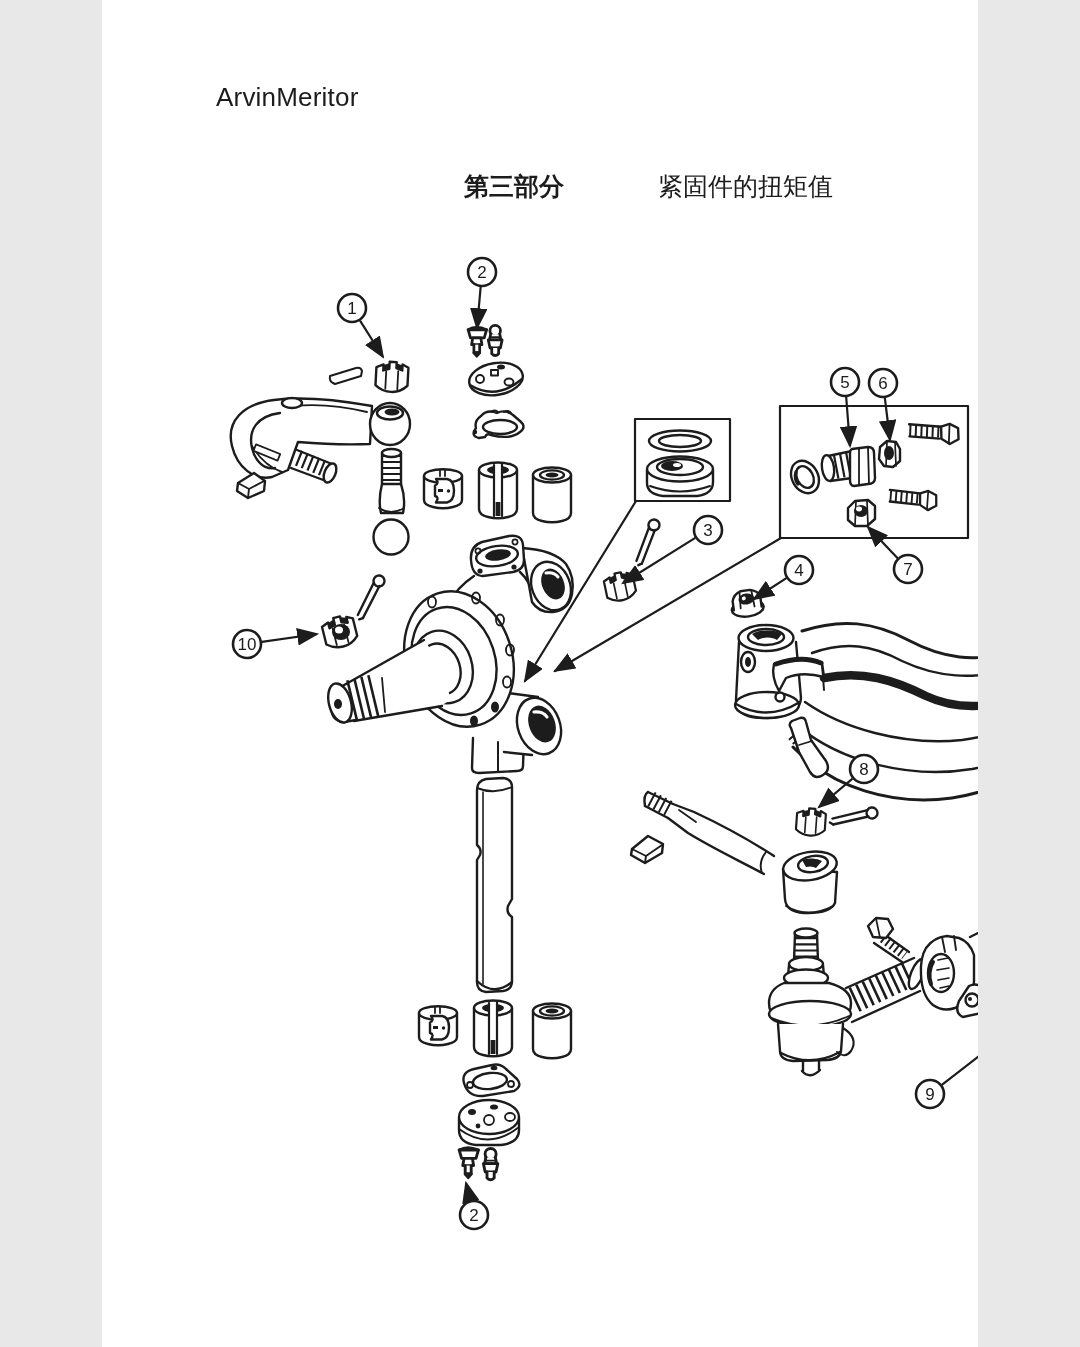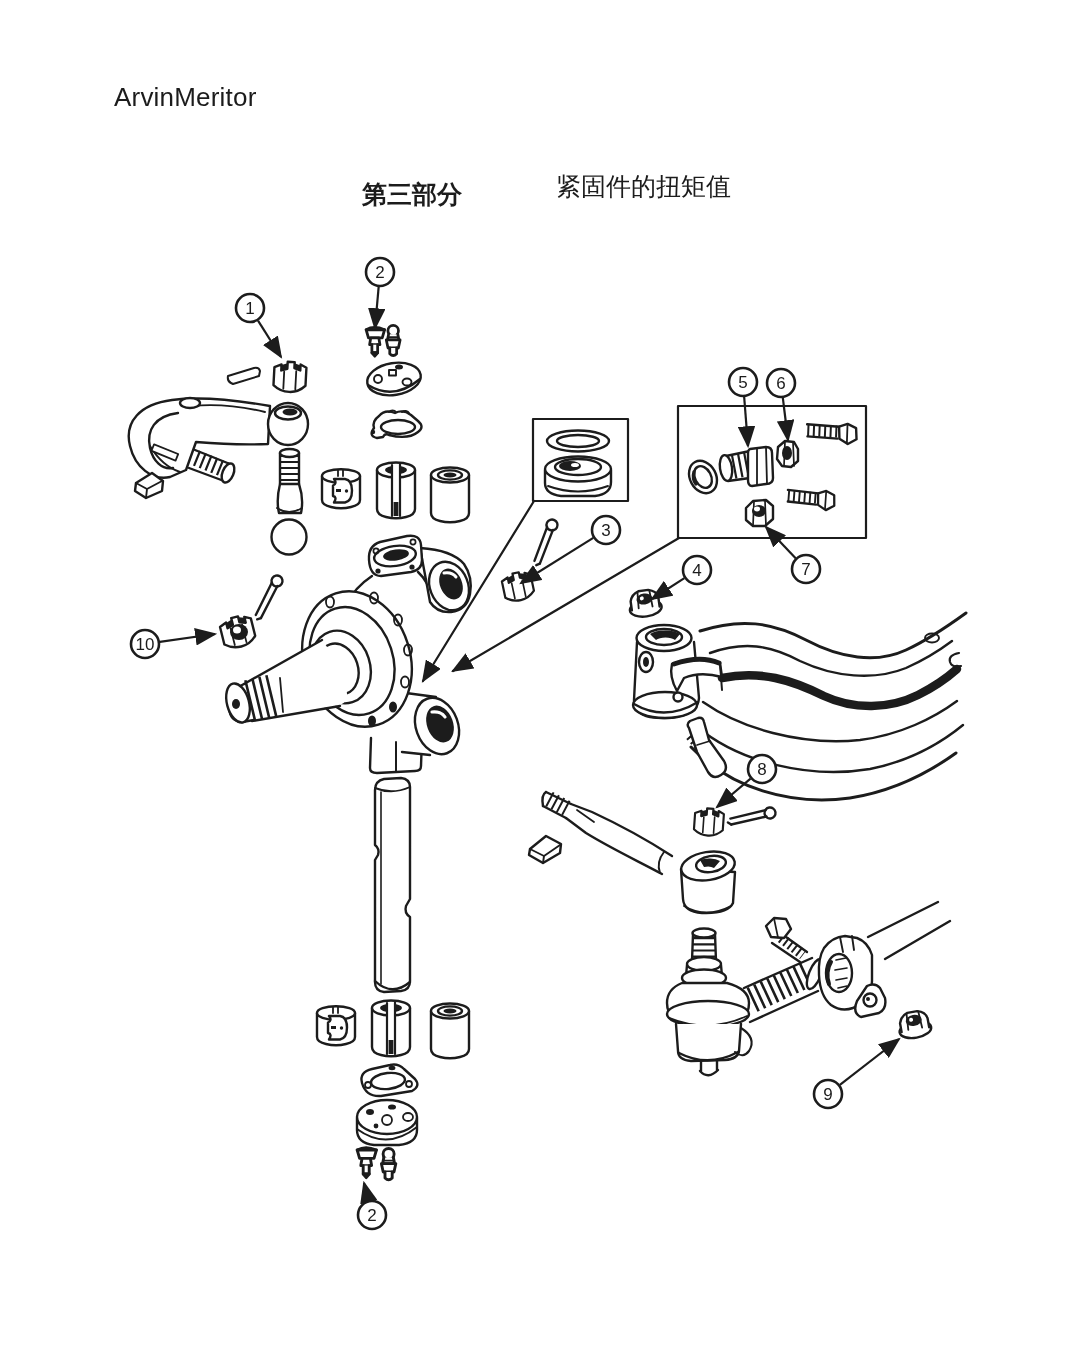--- a/index.html
+++ b/index.html
@@ -1,22 +1,22 @@
 <!DOCTYPE html>
 <html><head>
 <meta charset="utf-8">
 <style>
   html,body{margin:0;padding:0;background:#e8e8e8;}
   .page{
-    position:relative;width:1080px;height:1347px;background:#ffffff;
+    position:relative;width:876px;height:1347px;background:#ffffff;
     font-family:"Liberation Sans","DejaVu Sans",sans-serif;color:#1c1c1c;overflow:hidden;
     margin:0 auto;
   }
   .brand{position:absolute;left:114px;top:82px;font-size:26px;letter-spacing:0.2px;}
-  .section-label{position:absolute;left:362px;top:170px;font-size:25px;font-weight:bold;margin-top:8px;}
+  .section-label{position:absolute;left:362px;top:170px;font-size:25px;font-weight:bold;}
   .section-title{position:absolute;left:556px;top:170px;font-size:25px;font-weight:normal;}
   svg{position:absolute;left:0;top:0;}
   svg .ink{stroke:#1c1c1c;stroke-width:2.4;fill:none;stroke-linecap:round;stroke-linejoin:round;}
   #callout-layer line{stroke:#1c1c1c;stroke-width:2.2;}
   #callout-layer circle{stroke:#1c1c1c;stroke-width:2.6;}
   #callout-layer text{stroke:none;fill:#1c1c1c;font:17px "Liberation Sans","DejaVu Sans",sans-serif;}
 </style>
 </head>
 <body>
 

